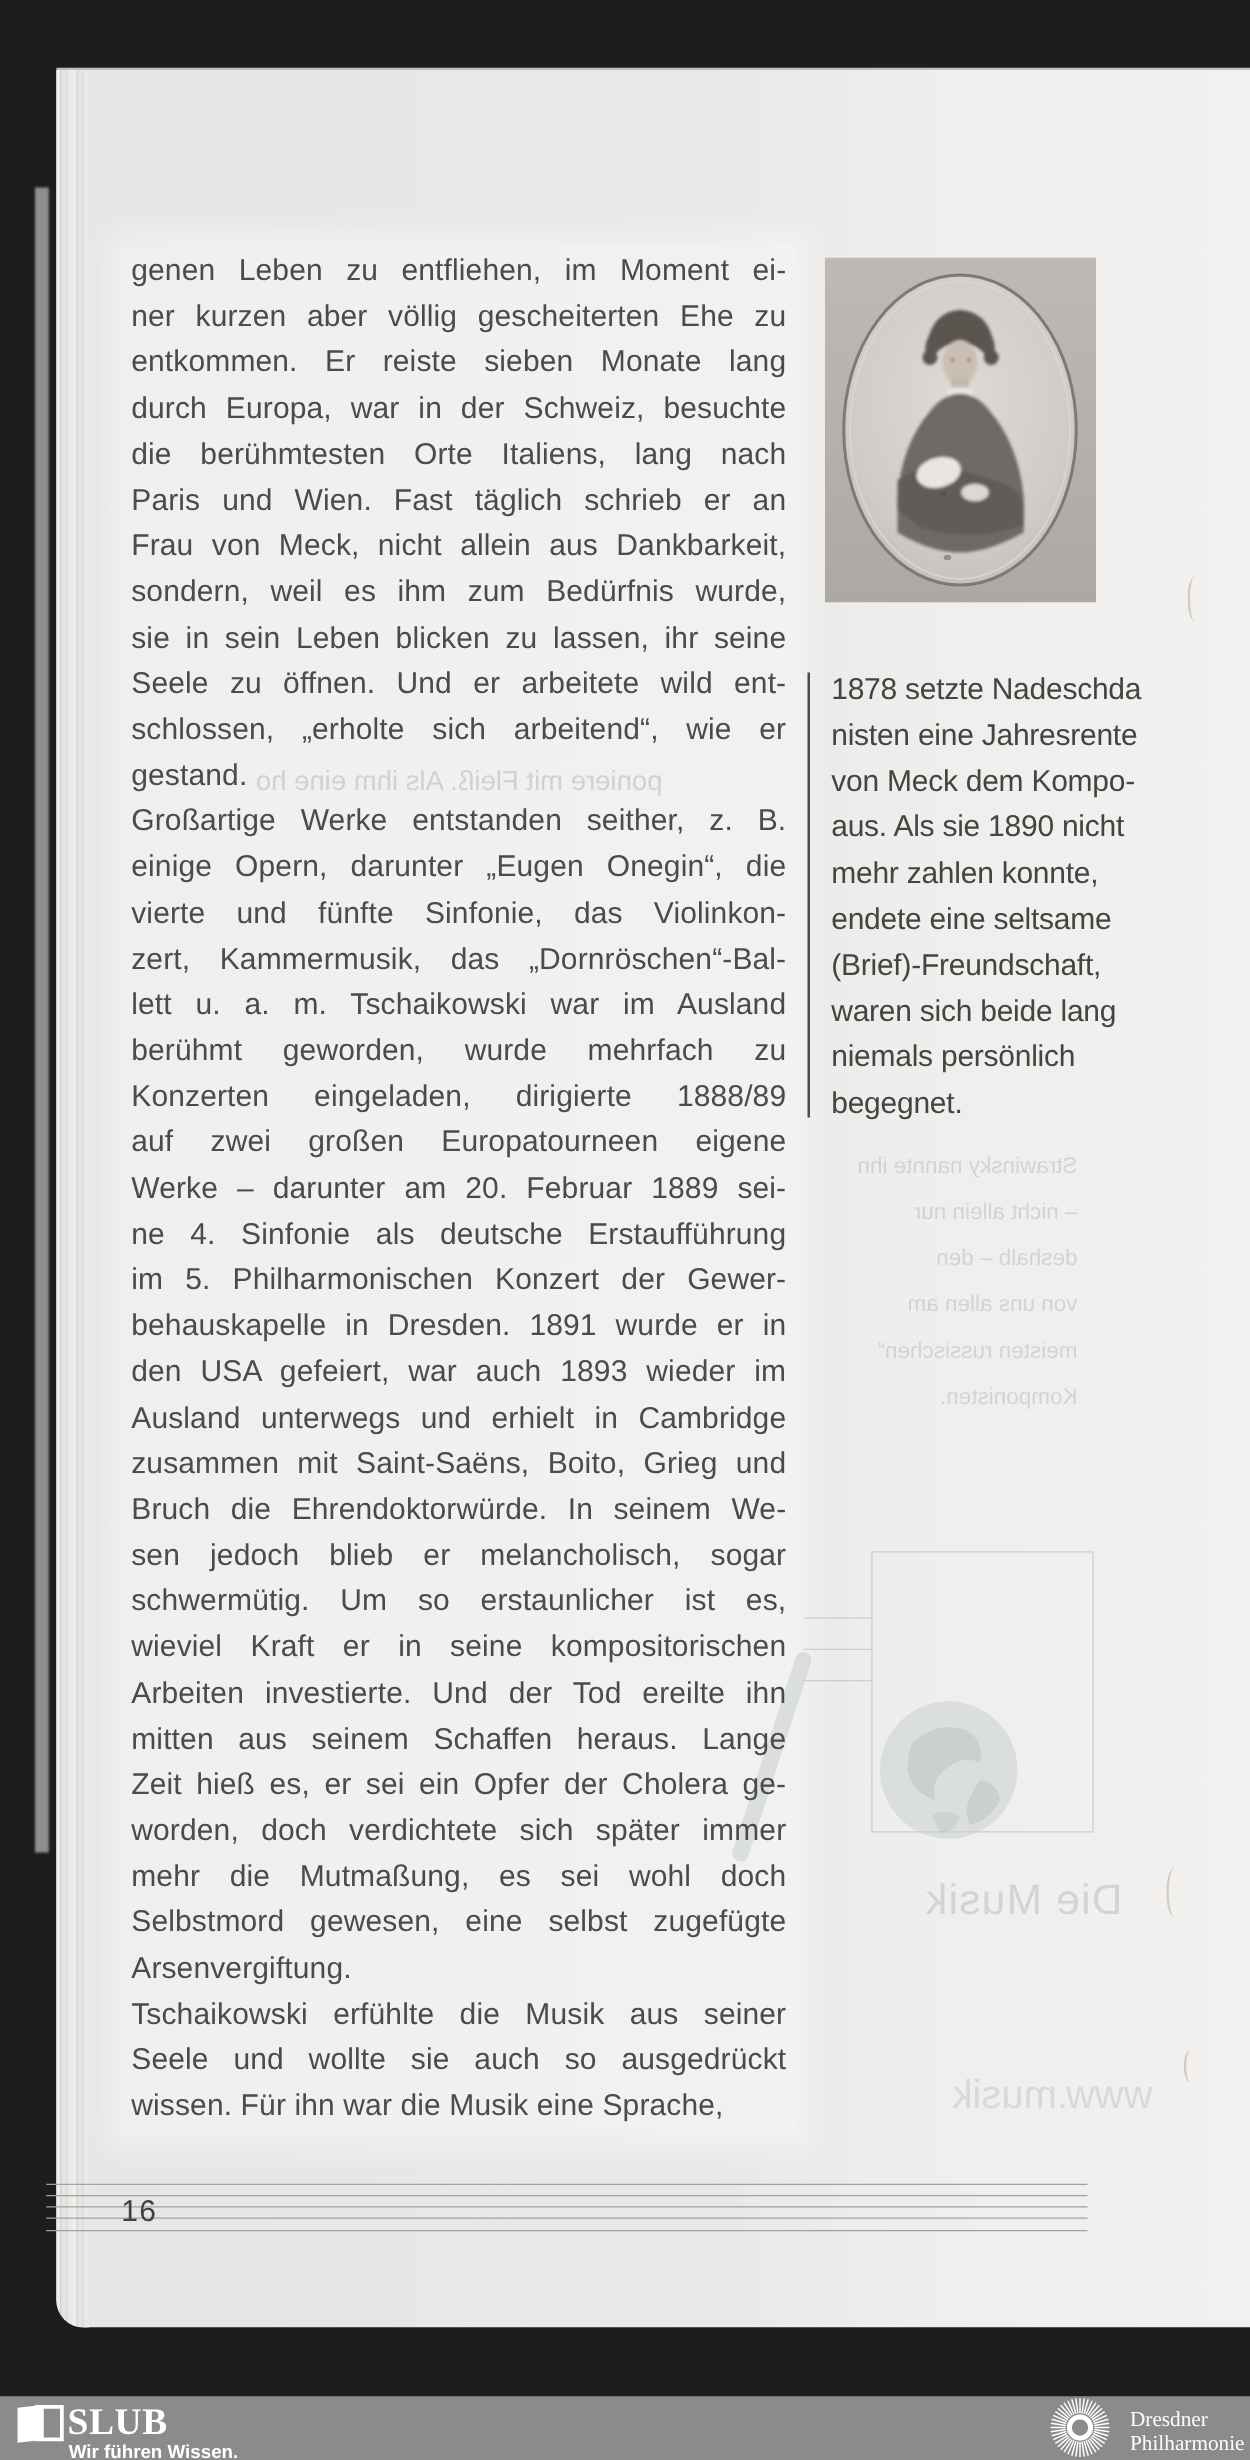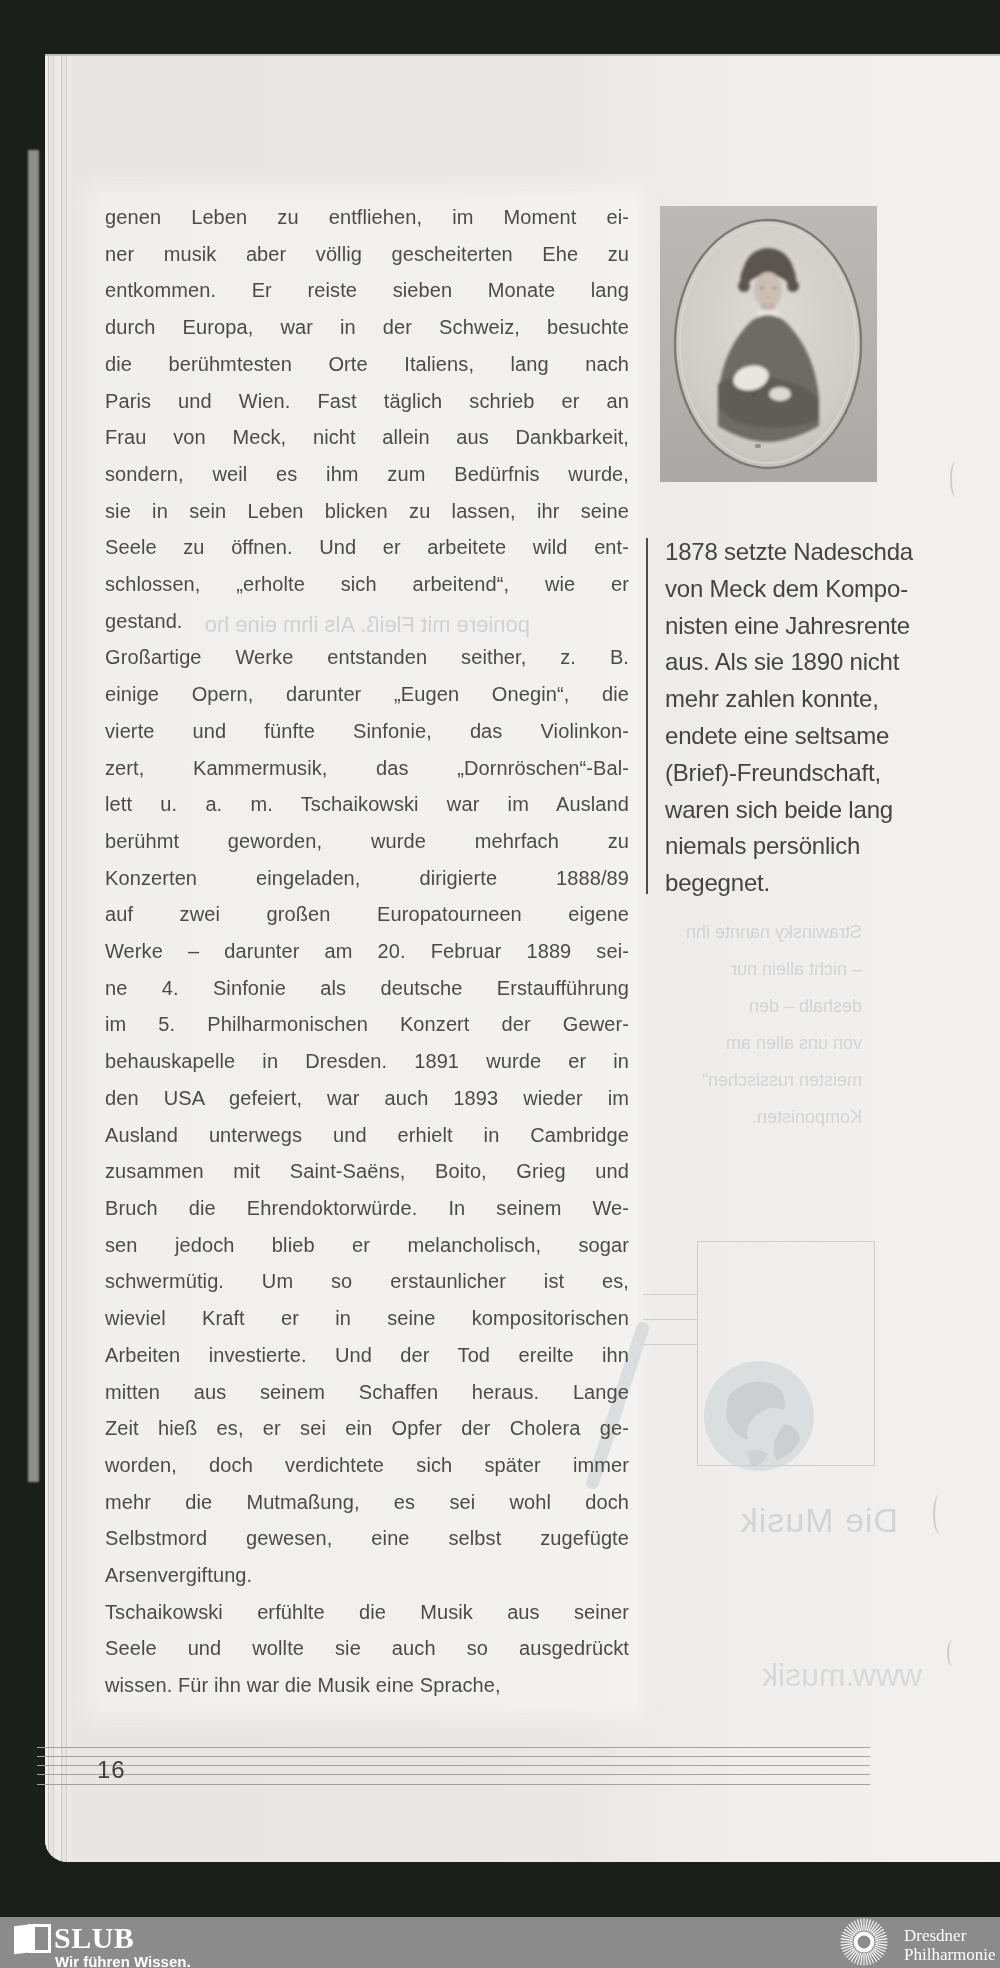--- a/index.html
+++ b/index.html
@@ -26,21 +26,21 @@
     background:#8e8e8e;filter:blur(1px);
   }
   .text-halo{
     position:absolute;left:52px;top:140px;width:540px;height:1512px;
     background:rgba(253,253,252,.42);
     box-shadow:0 0 22px 12px rgba(253,253,252,.42);z-index:1;
   }
   
   .article{
     position:absolute;left:60px;top:143px;width:524px;z-index:2;
-    font-size:20px;line-height:36.7px;color:#4c4b49;letter-spacing:.1px;
+    font-size:24px;line-height:36.7px;color:#4c4b49;letter-spacing:.1px;
   }
   .jline{text-align:justify;text-align-last:justify;}
   .para .jline:last-child{text-align-last:left;}
   
   .photo{position:absolute;left:615px;top:150px;width:217px;height:276px;z-index:2;}
   
   .divider{position:absolute;left:601px;top:482px;width:2px;height:356px;background:#4d4c4a;z-index:2;}
   .caption{
     position:absolute;left:620px;top:478px;width:218px;z-index:2;
     font-size:24px;line-height:36.8px;color:#454440;letter-spacing:-.2px;
@@ -121,21 +121,21 @@
     <path d="M30 40 Q50 22 72 30 Q88 38 84 56 Q70 50 58 60 Q44 70 48 86 Q30 80 26 62 Q26 50 30 40 Z" fill="#aeb6ba"></path>
     <path d="M84 70 Q98 72 100 86 Q92 102 76 106 Q70 92 78 80 Z" fill="#aeb6ba"></path>
     <path d="M46 98 Q58 92 68 100 Q64 112 52 112 Z" fill="#b4bcbf"></path>
   </svg>
   <div class="bleed bleed-headline">Die Musik</div>
   <div class="bleed bleed-url">www.musik</div>
 
   <div class="article">
     <div class="para">
         <div class="jline">genen Leben zu entfliehen, im Moment ei-</div>
-        <div class="jline">ner musik aber völlig gescheiterten Ehe zu</div>
+        <div class="jline">ner kurzen aber völlig gescheiterten Ehe zu</div>
         <div class="jline">entkommen. Er reiste sieben Monate lang</div>
         <div class="jline">durch Europa, war in der Schweiz, besuchte</div>
         <div class="jline">die berühmtesten Orte Italiens, lang nach</div>
         <div class="jline">Paris und Wien. Fast täglich schrieb er an</div>
         <div class="jline">Frau von Meck, nicht allein aus Dankbarkeit,</div>
         <div class="jline">sondern, weil es ihm zum Bedürfnis wurde,</div>
         <div class="jline">sie in sein Leben blicken zu lassen, ihr seine</div>
         <div class="jline">Seele zu öffnen. Und er arbeitete wild ent-</div>
         <div class="jline">schlossen, „erholte sich arbeitend“, wie er</div>
         <div class="jline">gestand.</div>
@@ -207,22 +207,22 @@
       <ellipse cx="91" cy="172" rx="18" ry="12" fill="#e9e6e2" transform="rotate(-14 91 172)"></ellipse>
       <ellipse cx="120" cy="188" rx="11" ry="7" fill="#dcd8d4"></ellipse>
     </g>
     <ellipse cx="108" cy="138" rx="93" ry="124" fill="none" stroke="#7d7975" stroke-width="2.4"></ellipse>
     <ellipse cx="108" cy="138" rx="88" ry="119" fill="none" stroke="#d9d6d2" stroke-width="1.4"></ellipse>
   </svg>
 
   <div class="divider"></div>
   <div class="caption">
       <div class="cap-line">1878 setzte Nadeschda</div>
+      <div class="cap-line">nisten eine Jahresrente</div>
       <div class="cap-line">von Meck dem Kompo-</div>
-      <div class="cap-line">nisten eine Jahresrente</div>
       <div class="cap-line">aus. Als sie 1890 nicht</div>
       <div class="cap-line">mehr zahlen konnte,</div>
       <div class="cap-line">endete eine seltsame</div>
       <div class="cap-line">(Brief)-Freundschaft,</div>
       <div class="cap-line">waren sich beide lang</div>
       <div class="cap-line">niemals persönlich</div>
       <div class="cap-line">begegnet.</div>
     </div>
 
   <div class="staff">

